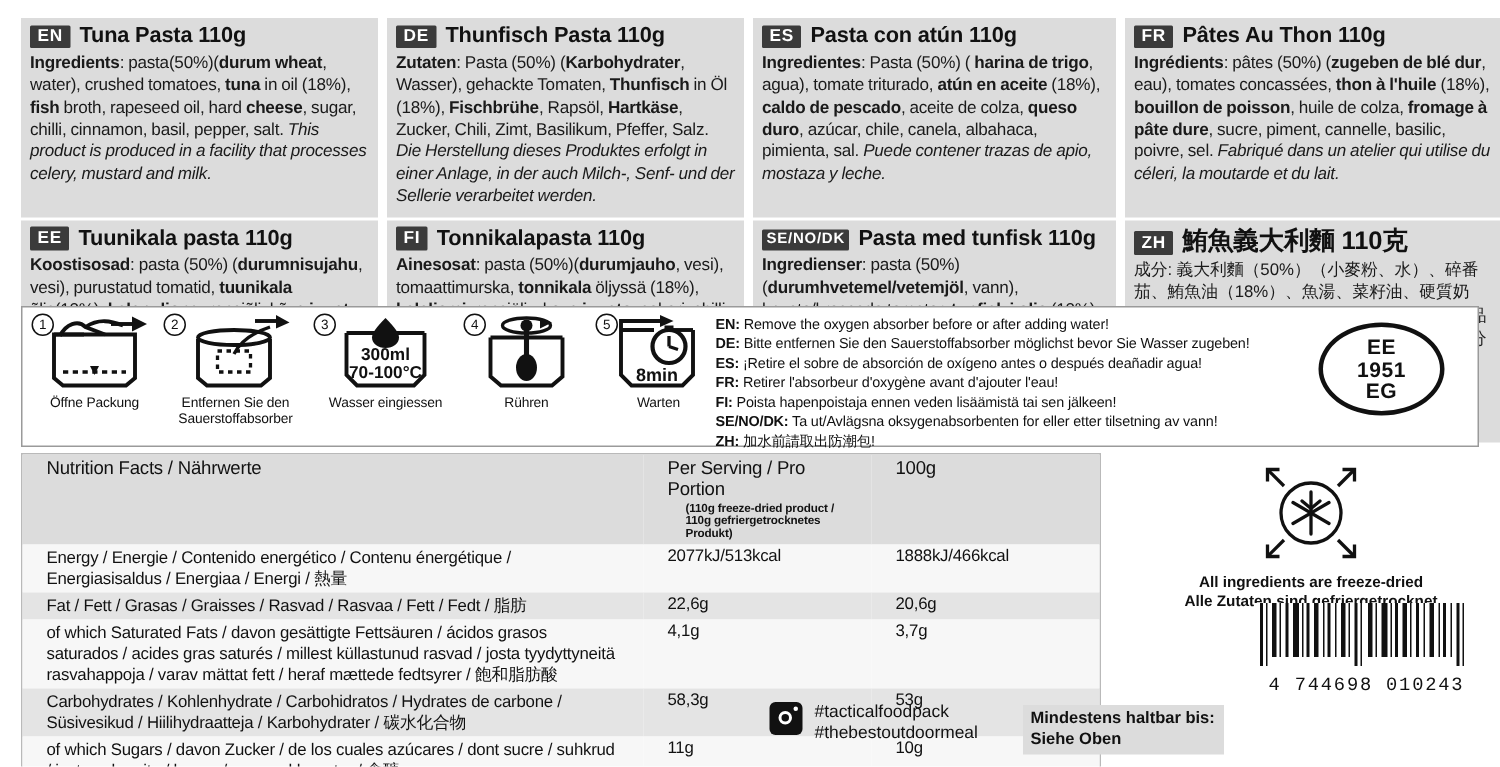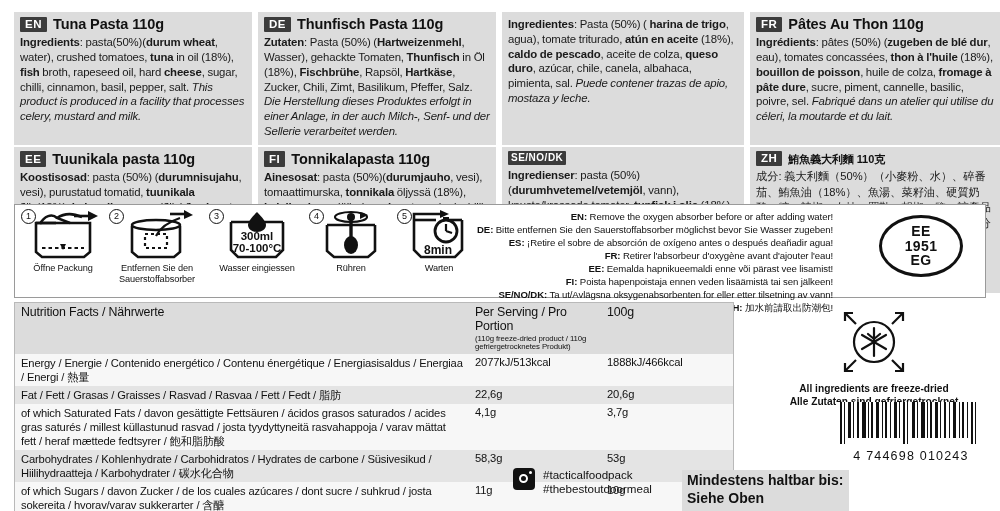--- a/index.html
+++ b/index.html
@@ -59,21 +59,21 @@
     position: relative;
     top: -1px;
   }
   .lang-tag.small { font-size: 10px; padding: 2px 3px; text-align: center; }
   .lang-title {
     font-size: 14.5px;
     font-weight: bold;
     line-height: 1.1;
     letter-spacing: -0.1px;
   }
-  .lang-title.zh { font-size: 11px; }
+  .lang-title.zh { font-size: 17px; }
   .lang-body {
     font-size: 11.4px;
     line-height: 1.30;
     color: #1a1a1a;
     letter-spacing: -0.15px;
     word-spacing: -0.3px;
   }
   .lang-body.zh { font-size: 11.2px; line-height: 1.38; letter-spacing: 0; }
   .lang-body b { font-weight: bold; }
   .lang-body i { font-style: italic; }
@@ -130,21 +130,20 @@
   .step.wide { width: 100px; }
 
   
   .warn-list {
     position: absolute;
     left: 462px;
     top: 6px;
     font-size: 9.6px;
     line-height: 1.355;
     letter-spacing: -0.1px;
-    text-align: right;
   }
   .warn-list div { white-space: nowrap; }
   .warn-list b { font-weight: bold; }
 
   
   .oval-stamp {
     position: absolute;
     right: 22px;
     top: 10px;
     width: 78px;
@@ -171,21 +170,21 @@
     box-sizing: border-box;
     background: #fff;
   }
   table.nutri {
     width: 100%;
     border-collapse: collapse;
     font-size: 11.2px;
     letter-spacing: -0.15px;
   }
   table.nutri td, table.nutri th {
-    padding: 2px 6px;
+    padding: 2px 16px;
     vertical-align: top;
     text-align: left;
     font-weight: normal;
   }
   .nutri-title-row td {
     background: #dcdcdc;
     font-weight: bold;
     font-size: 12.4px;
     padding-top: 5px;
     padding-bottom: 4px;
@@ -196,24 +195,25 @@
     width: 120px;
   }
   .hdr-serv {
     text-align: right;
     font-weight: bold;
     font-size: 11.6px;
     line-height: 1.15;
   }
   .hdr-serv .sub {
     display: block;
-    font-weight: normal;
+    font-weight: bold;
     font-size: 7.8px;
     letter-spacing: -0.1px;
     margin-top: 1px;
+    margin-left: 12px;
   }
   .hdr-100 {
     text-align: right;
     font-weight: bold;
     font-size: 11.6px;
     vertical-align: top;
   }
   tr.shade td { background: #e4e4e4; }
   tr.plain td { background: #f7f7f7; }
   .nutri-name { line-height: 1.25; }
@@ -234,21 +234,21 @@
     line-height: 1.3;
   }
   .barcode-box {
     position: absolute;
     left: 836px;
     top: 402px;
     width: 150px;
     text-align: center;
   }
   .barcode-digits {
-    font-family: Liberation Sans, sans-serif;
+    font-family: Liberation Mono, monospace;
     font-size: 12.5px;
     letter-spacing: 1.2px;
     margin-top: 1px;
     white-space: nowrap;
   }
 
   
   .social {
     position: absolute;
     left: 513px;
@@ -285,21 +285,21 @@
     font-size: 11.6px;
     line-height: 1.22;
     font-weight: normal;
   }
   .bestbefore {
     position: absolute;
     left: 682px;
     top: 470px;
     background: #dcdcdc;
     padding: 2px 6px 3px 5px;
-    font-size: 14px;
+    font-size: 11px;
     font-weight: bold;
     line-height: 1.28;
   }
 </style>
 </head>
 <body>
 
 <div id="label">
 
   <div class="lang-grid">
@@ -310,24 +310,28 @@
         <span class="lang-title">Tuna Pasta 110g</span>
       </div>
       <div class="lang-body"><b>Ingredients</b>: pasta(50%)(<b>durum wheat</b>, water), crushed tomatoes, <b>tuna</b> in oil (18%), <b>fish</b> broth, rapeseed oil, hard <b>cheese</b>, sugar, chilli, cinnamon, basil, pepper, salt. <i>This product is produced in a facility that processes celery, mustard and milk.</i></div>
     </div>
 
     <div class="lang-block">
       <div class="lang-head">
         <span class="lang-tag">DE</span>
         <span class="lang-title">Thunfisch Pasta 110g</span>
       </div>
-      <div class="lang-body"><b>Zutaten</b>: Pasta (50%) (<b>Hartweizenmehl</b>, Wasser), gehackte Tomaten, <b>Thunfisch</b> in Öl (18%), <b>Fischbrühe</b>, Rapsöl, <b>Hartkäse</b>, Zucker, Chili, Zimt, Basilikum, Pfeffer, Salz. <i>Die Herstellung dieses Produktes erfolgt in einer Anlage, in der auch Milch-, Senf- und der Sellerie verarbeitet werden.</i></div>
-    </div>
-
-    <div class="lang-block">
+      <div class="lang-body"><b>Zutaten</b>: Pasta (50%) (<b>Karbohydrater</b>, Wasser), gehackte Tomaten, <b>Thunfisch</b> in Öl (18%), <b>Fischbrühe</b>, Rapsöl, <b>Hartkäse</b>, Zucker, Chili, Zimt, Basilikum, Pfeffer, Salz. <i>Die Herstellung dieses Produktes erfolgt in einer Anlage, in der auch Milch-, Senf- und der Sellerie verarbeitet werden.</i></div>
+    </div>
+
+    <div class="lang-block">
+      <div class="lang-head">
+        <span class="lang-tag">ES</span>
+        <span class="lang-title">Pasta con atún 110g</span>
+      </div>
       <div class="lang-body"><b>Ingredientes</b>: Pasta (50%) ( <b>harina de trigo</b>, agua), tomate triturado, <b>atún en aceite</b> (18%), <b>caldo de pescado</b>, aceite de colza, <b>queso duro</b>, azúcar, chile, canela, albahaca, pimienta, sal. <i>Puede contener trazas de apio, mostaza y leche.</i></div>
     </div>
 
     <div class="lang-block">
       <div class="lang-head">
         <span class="lang-tag">FR</span>
         <span class="lang-title">Pâtes Au Thon 110g</span>
       </div>
       <div class="lang-body"><b>Ingrédients</b>: pâtes (50%) (<b>zugeben de blé dur</b>, eau), tomates concassées, <b>thon à l'huile</b> (18%), <b>bouillon de poisson</b>, huile de colza, <b>fromage à pâte dure</b>, sucre, piment, cannelle, basilic, poivre, sel. <i>Fabriqué dans un atelier qui utilise du céleri, la moutarde et du lait.</i></div>
     </div>
@@ -344,20 +348,21 @@
       <div class="lang-head">
         <span class="lang-tag">FI</span>
         <span class="lang-title">Tonnikalapasta 110g</span>
       </div>
       <div class="lang-body"><b>Ainesosat</b>: pasta (50%)(<b>durumjauho</b>, vesi), tomaattimurska, <b>tonnikala</b> öljyssä (18%), <b>kalaliemi</b>, rapsiöljy, kova <b>juusto</b>, sokeri, chilli, kaneli, basilika, pippuri, suola. <i>Tuote on valmistettu tiloissa, joissa käsitellään selleriä, sinappia sekä maitoa.</i></div>
     </div>
 
     <div class="lang-block">
       <div class="lang-head">
         <span class="lang-tag small">SE/NO/DK</span>
+        <span class="lang-title">Pasta med tunfisk 110g</span>
       </div>
       <div class="lang-body"><b>Ingredienser</b>: pasta (50%)(<b>durumhvetemel/vetemjöl</b>, vann), knuste/krossade tomater, <b>tunfisk i olje</b> (18%), <b>honsebuljong</b>, rapsolje, <b>hard ost</b>, sukker, chili, kanel, basilikum, pepper, salt. <i>Avhengig/Beroende av produksjonslinjen kan produktet inneholde spor av selleri, sennep og melk/mjølk.</i></div>
     </div>
 
     <div class="lang-block">
       <div class="lang-head">
         <span class="lang-tag">ZH</span>
         <span class="lang-title zh">鮪魚義大利麵 110克</span>
       </div>
       <div class="lang-body zh">成分: 義大利麵（50%）（小麥粉、水）、碎番茄、鮪魚油（18%）、魚湯、菜籽油、硬質奶酪、糖、辣椒、肉桂、羅勒、胡椒、鹽。該產品在加工芹菜，芥末和牛奶的設施中生產所有成分都已冷凍乾燥。</div>
@@ -437,21 +442,20 @@
         </svg>
         <div class="step-cap">Warten</div>
       </div>
     </div>
 
     <div class="warn-list">
       <div><b>EN:</b> <span>Remove the oxygen absorber before or after adding water!</span></div>
       <div><b>DE:</b> <span>Bitte entfernen Sie den Sauerstoffabsorber möglichst bevor Sie Wasser zugeben!</span></div>
       <div><b>ES:</b> <span>¡Retire el sobre de absorción de oxígeno antes o después deañadir agua!</span></div>
       <div><b>FR:</b> <span>Retirer l'absorbeur d'oxygène avant d'ajouter l'eau!</span></div>
-      <div><b>EE:</b> <span>Eemalda hapnikueemaldi enne või pärast vee lisamist!</span></div>
       <div><b>FI:</b> <span>Poista hapenpoistaja ennen veden lisäämistä tai sen jälkeen!</span></div>
       <div><b>SE/NO/DK:</b> <span>Ta ut/Avlägsna oksygenabsorbenten for eller etter tilsetning av vann!</span></div>
       <div><b>ZH:</b> <span>加水前請取出防潮包!</span></div>
     </div>
 
     <div class="oval-stamp">
       <span>EE</span>
       <span>1951</span>
       <span>EG</span>
     </div>

